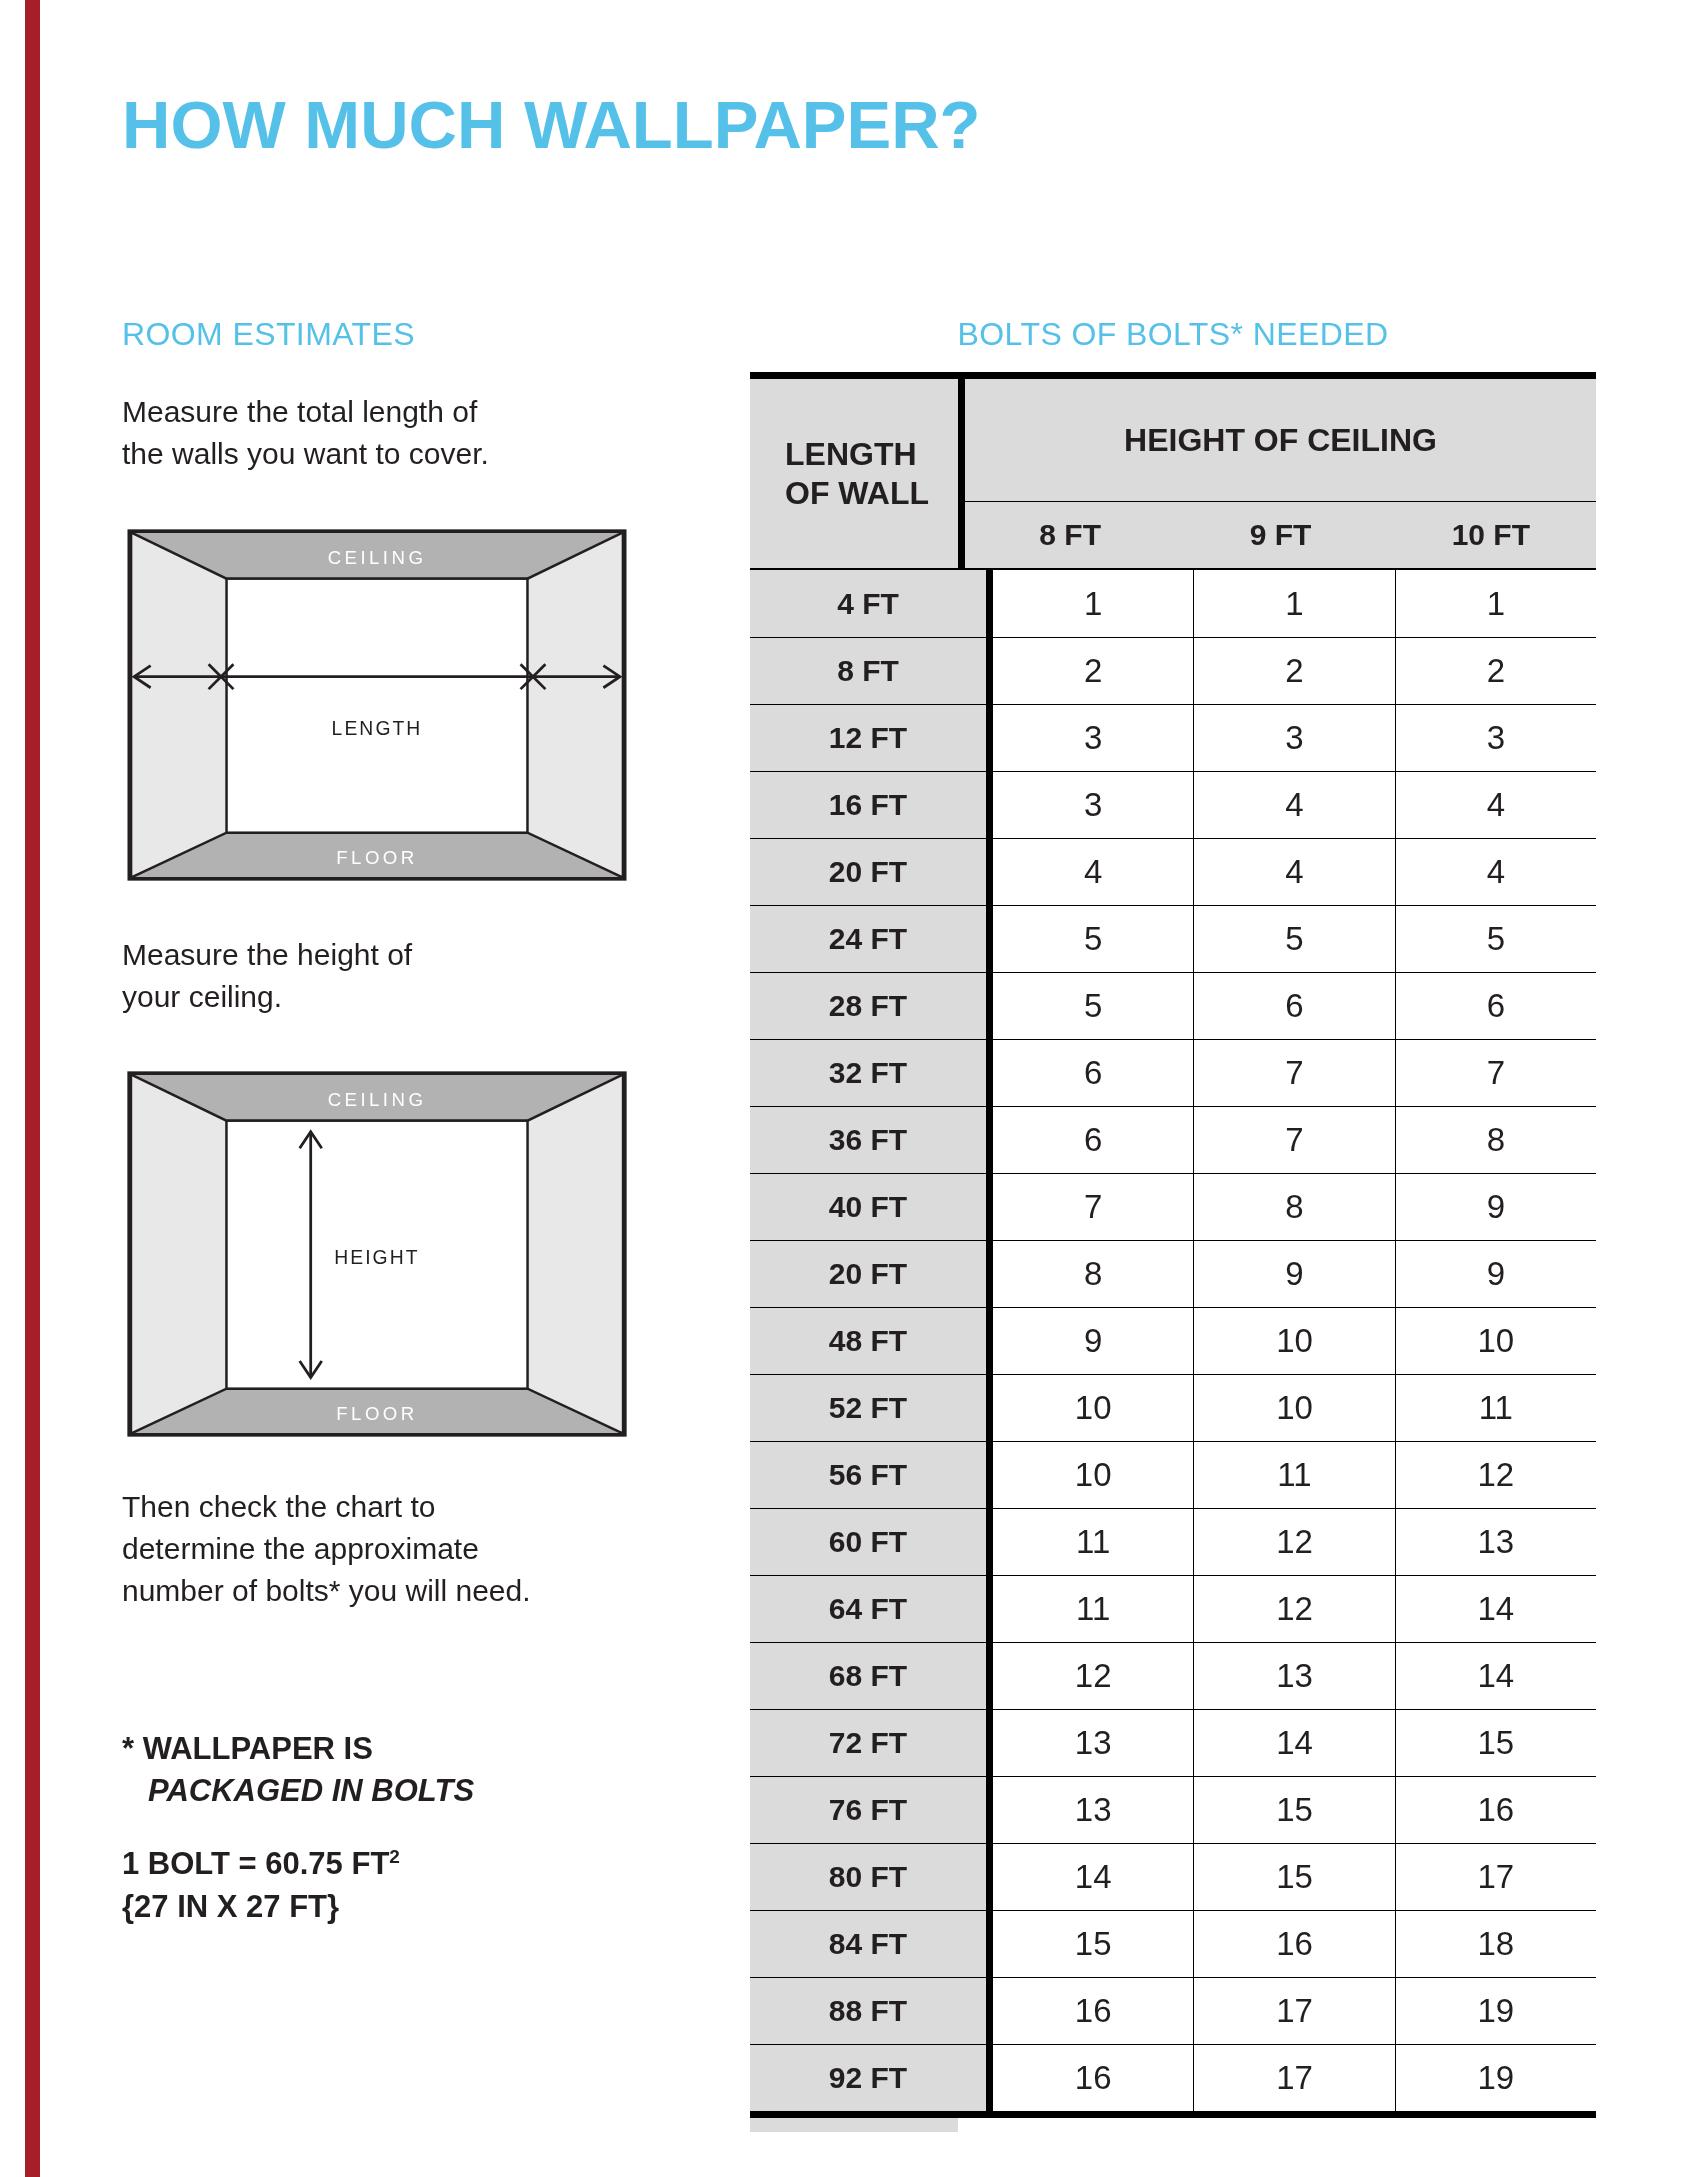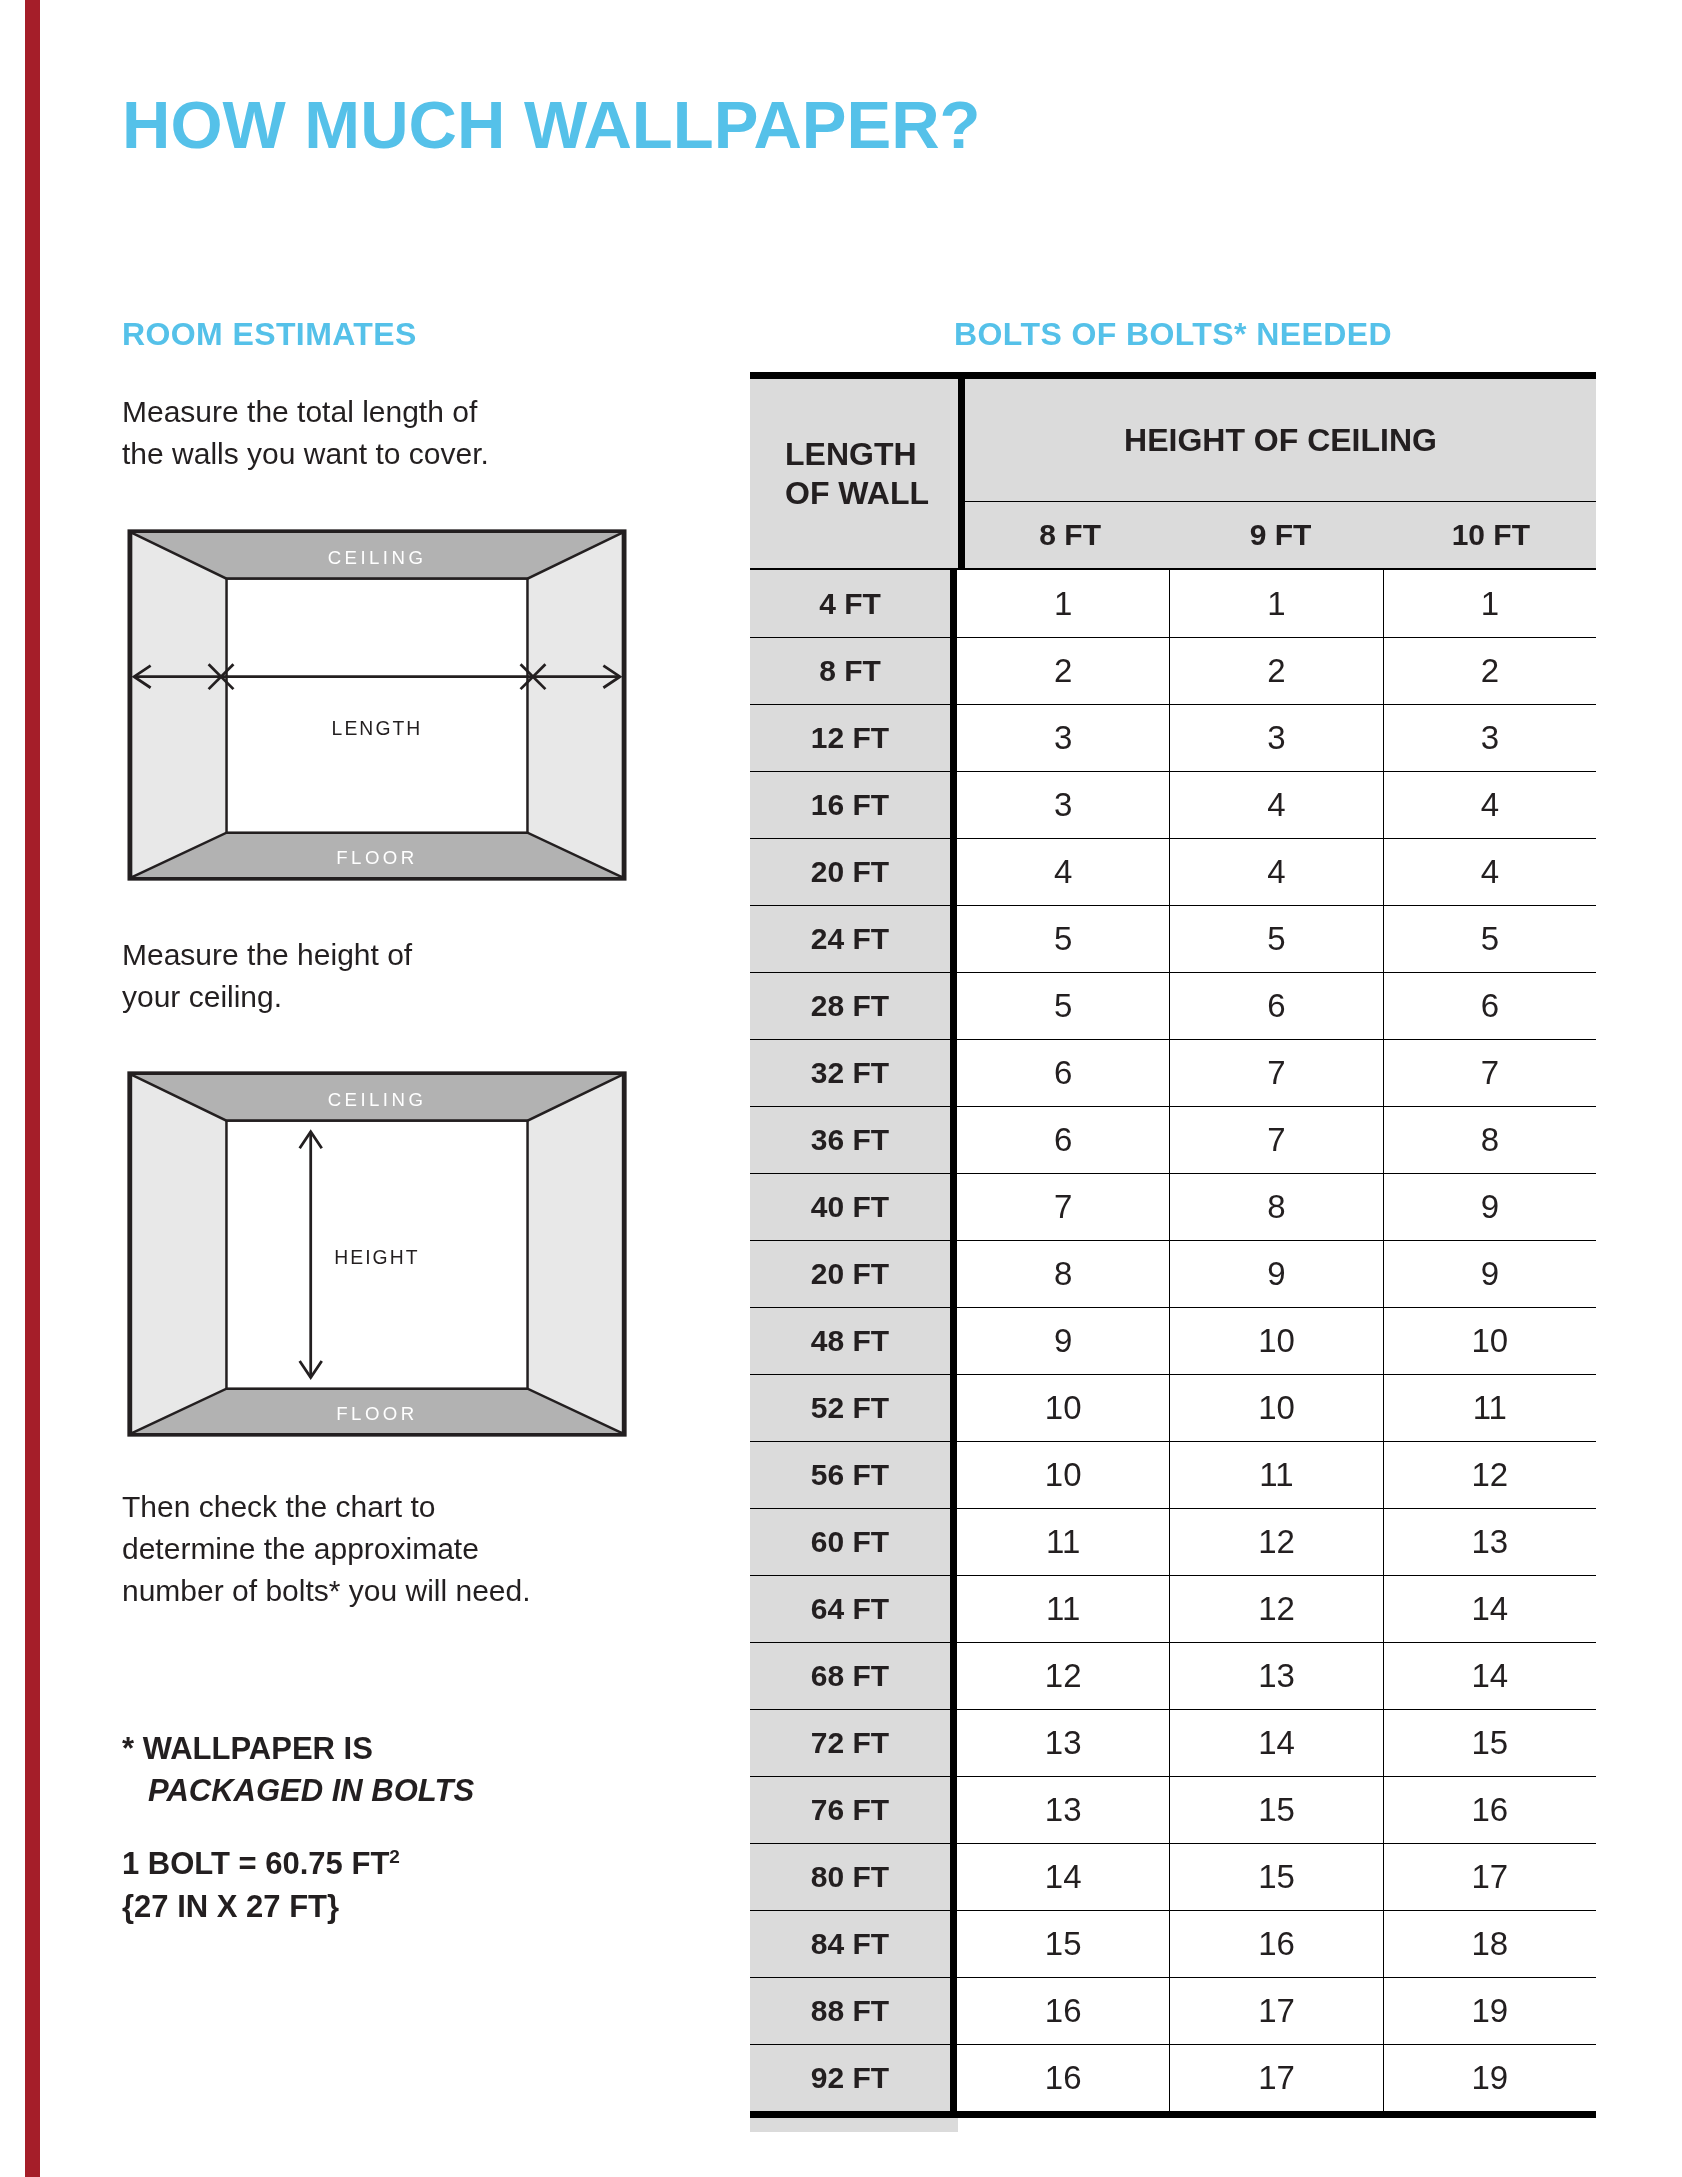--- a/index.html
+++ b/index.html
@@ -5,21 +5,21 @@
   * { margin:0; padding:0; box-sizing:border-box; }
   html,body { background:#ffffff; }
   body { font-family:"Liberation Sans","DejaVu Sans",sans-serif; color:var(--ink,#231F20); }
 
   .page { position:relative; width:1683px; height:2177px; background:#ffffff; overflow:hidden;margin-left:25px; }
 
   .accent-bar { position:absolute; left:0; top:0; width:14.7px; height:2177px; background:var(--sidebar-red,#A51E29); }
 
   .page-title { position:absolute; left:97px; top:86px; font-size:67px; font-weight:700; letter-spacing:0px; color:var(--accent-cyan,#55C1E9); }
 
-  .section-heading { position:absolute; font-size:32px; font-weight:700; letter-spacing:0.4px; color:var(--accent-cyan,#55C1E9); }
+  .section-heading { position:absolute; font-size:32px; font-weight:400; letter-spacing:0.4px; color:var(--accent-cyan,#55C1E9); }
   .room-heading { left:97px; top:316px; }
   .table-heading { left:725px; top:316px; width:846px; text-align:center; }
 
   .step-text { position:absolute; left:97px; width:519px; font-size:30px; line-height:42px; white-space:pre-line; color:var(--ink,#231F20); }
   .step1 { top:391px; }
   .step2 { top:934px; }
   .step3 { top:1486px; }
 
   .diagram { position:absolute; display:block; }
   .wall-outer { fill:var(--diagram-wall-gray,#E8E8E8); stroke:var(--ink,#231F20); stroke-width:3.5; }
@@ -47,21 +47,21 @@
   .t-corner { width:208px; background:var(--cell-gray,#DBDBDB); display:flex; align-items:center; padding-left:35px;
               font-weight:700; font-size:32px; line-height:39px; white-space:pre-line; }
   .t-header-right { flex:1; border-left:7px solid #000; background:var(--cell-gray,#DBDBDB); }
   .t-group { height:123px; display:flex; align-items:center; justify-content:center; font-weight:700; font-size:32px;
              border-bottom:1.7px solid #000; }
   .t-subs { height:66px; display:flex; }
   .t-sub { flex:1; display:flex; align-items:center; justify-content:center; font-weight:700; font-size:30px; }
 
   .t-row { display:flex; height:67px; }
   .t-row + .t-row { border-top:1.7px solid #000; }
-  .t-label { width:200px; background:var(--cell-gray,#DBDBDB); display:flex; align-items:center; justify-content:center;
+  .t-label { width:236px; background:var(--cell-gray,#DBDBDB); display:flex; align-items:center; justify-content:center;
              font-weight:700; font-size:30px; }
   .t-vals { flex:1; border-left:7px solid #000; display:flex; background:#fff; }
   .t-val { flex:1; display:flex; align-items:center; justify-content:center; font-size:33px; }
   .t-val + .t-val { border-left:1.7px solid #000; }
 </style>
 </head>
 <body>
 
 <div class="page">
 

